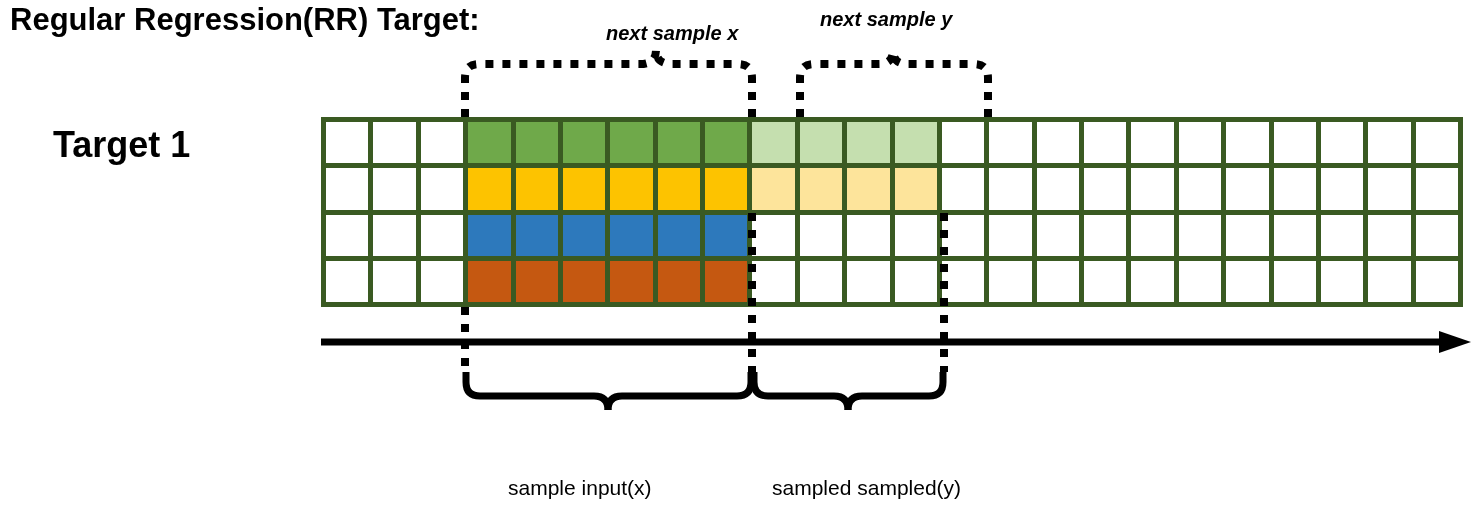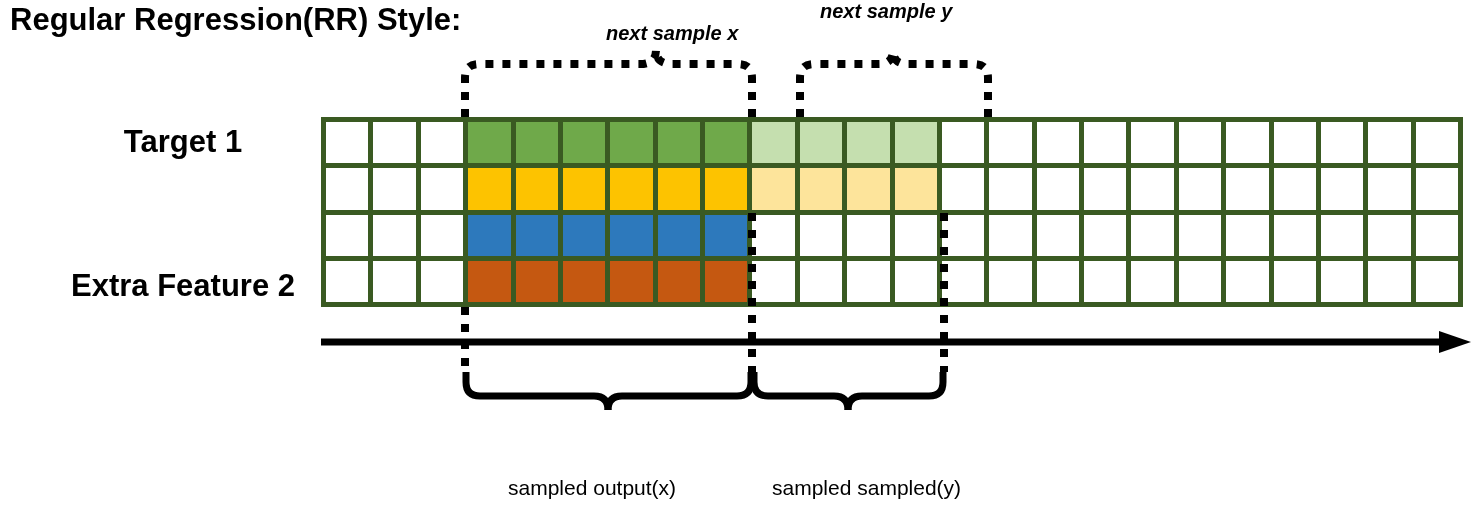--- a/index.html
+++ b/index.html
@@ -11,22 +11,22 @@
   #stage{position:absolute;left:0;top:0;width:1476px;height:516px;}
 
   .title{
     position:absolute;left:10px;top:2px;
     font-size:31px;font-weight:700;color:#000;
     letter-spacing:0px;white-space:nowrap;
   }
 
   
   .row-label{
-    position:absolute;right:0;width:260px;text-align:center;
-    font-size:31px;font-weight:700;color:#000;white-space:nowrap;
+    position:absolute;right:0;width:260px;text-align:left;
+    font-size:36px;font-weight:700;color:#000;white-space:nowrap;
   }
   #labels{position:absolute;left:50px;top:117px;width:263px;height:190px;}
 
   
   #grid{
     position:absolute;left:321px;top:117px;
     width:1142px;height:190px;
     background:#3A5A22;
     box-sizing:border-box;
   }
@@ -50,25 +50,24 @@
   }
 
   svg{position:absolute;left:0;top:0;overflow:visible;}
   #overlay{position:absolute;left:0;top:0;width:1476px;height:516px;pointer-events:none;}
 </style>
 </head>
 <body>
 
 <div id="stage">
 
-  <div class="title">Regular Regression(RR) Style:</div>
+  <div class="title">Regular Regression(RR) Target:</div>
 
   <div id="labels">
     <div class="row-label" style="top:7px">Target 1</div>
-    <div class="row-label" style="top:151px">Extra Feature 2</div>
   </div>
 
   <div id="grid">
       <div class="cell" style="left: 5px; top: 5px; width: 42.375px; height: 41.25px; background: rgb(255, 255, 255);"></div>
       <div class="cell" style="left: 52.375px; top: 5px; width: 42.375px; height: 41.25px; background: rgb(255, 255, 255);"></div>
       <div class="cell" style="left: 99.75px; top: 5px; width: 42.375px; height: 41.25px; background: rgb(255, 255, 255);"></div>
       <div class="cell" style="left: 147.125px; top: 5px; width: 42.375px; height: 41.25px; background: rgb(111, 169, 74);"></div>
       <div class="cell" style="left: 194.5px; top: 5px; width: 42.375px; height: 41.25px; background: rgb(111, 169, 74);"></div>
       <div class="cell" style="left: 241.875px; top: 5px; width: 42.375px; height: 41.25px; background: rgb(111, 169, 74);"></div>
       <div class="cell" style="left: 289.25px; top: 5px; width: 42.375px; height: 41.25px; background: rgb(111, 169, 74);"></div>
@@ -162,24 +161,24 @@
       <div class="cell" style="left: 1047.25px; top: 143.75px; width: 42.375px; height: 41.25px; background: rgb(255, 255, 255);"></div>
       <div class="cell" style="left: 1094.62px; top: 143.75px; width: 42.375px; height: 41.25px; background: rgb(255, 255, 255);"></div>
     </div>
 
   <svg id="time-axis" width="1150" height="24" viewBox="0 0 1150 24">
     <line x1="0" y1="12" x2="1122" y2="12" stroke="#000" stroke-width="7"></line>
     <polygon points="1118,1 1150,12 1118,23" fill="#000"></polygon>
   </svg>
 
   <div class="brace-label" style="left:586px;top:22px;margin-left:20px;">next sample x</div>
-  <div class="brace-label" style="left:820px;top:0;">next sample y</div>
+  <div class="brace-label" style="left:820px;top:8px;">next sample y</div>
 
   <div class="caption" style="left:508px;top:423px;">
-    <div>sampled output(x)</div>
+    <div>sample input(x)</div>
     
     
   </div>
   <div class="caption" style="left:772px;top:423px;">
     <div>sampled sampled(y)</div>
     
     
   </div>
 
   <svg id="overlay" width="1476" height="516" viewBox="0 0 1476 516">

